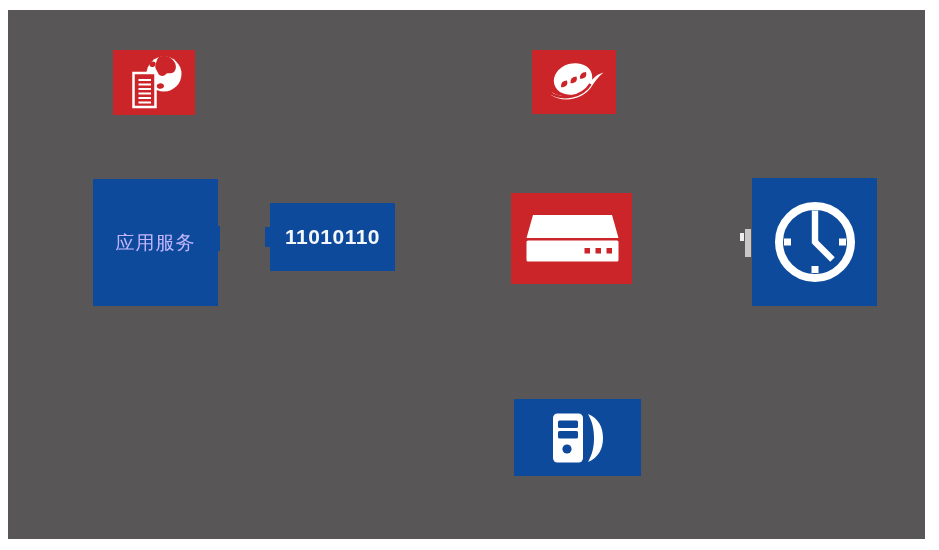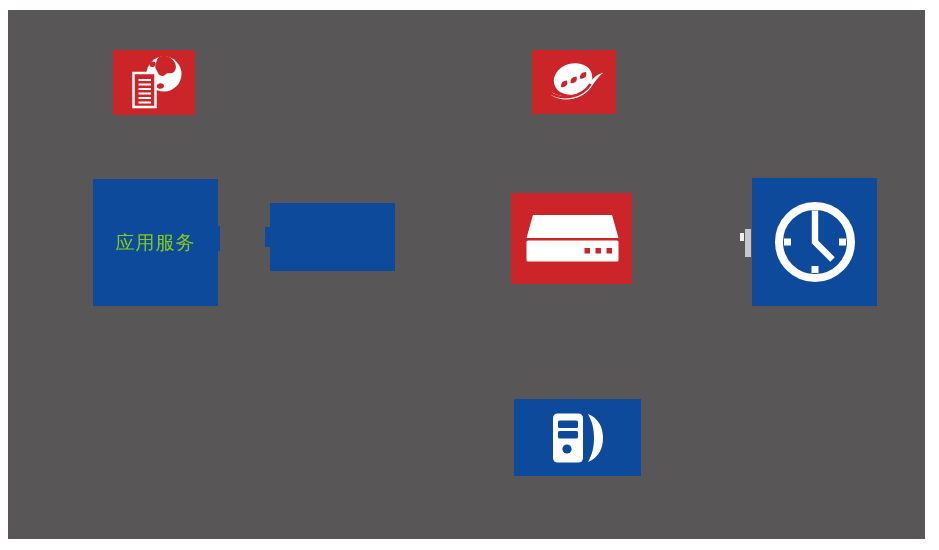--- a/index.html
+++ b/index.html
@@ -41,21 +41,21 @@
 
   .connector-tab {
     position: absolute;
   }
   #tab-app-right   { left:215px; top:226px; width:5px; height:25px; background:#0D4A9C; }
   #tab-binary-left { left:265px; top:227px; width:5px; height:20px; background:#0D4A9C; }
   #tab-clock-left  { left:745px; top:229px; width:6px; height:28px; background:#C8C8C8; }
   #tab-clock-nub   { left:740px; top:233px; width:4px; height:8px;  background:#EDEDED; }
 
   .app-service-label {
-    color: #84cc16;
+    color: #c4b5fd;
     font-size: 19px;
     letter-spacing: 1px;
     white-space: nowrap;
   }
   .binary-line {
     color: #F4F7FC;
     font-size: 21px;
     font-weight: 600;
     line-height: 30px;
     letter-spacing: 0.5px;
@@ -104,20 +104,21 @@
       <path d="M17.5,42.5 C30,51 50,47.5 58.5,34" fill="none" stroke="#CC2529" stroke-width="2.6"></path>
     </svg>
   </span>
 </div>
 
 <div class="tile blue" id="tile-app-service">
   <span class="app-service-label">应用服务</span>
 </div>
 
 <div class="tile blue" id="tile-binary">
+  <span class="binary-line">11010110</span>
 </div>
 
 <div class="tile red" id="tile-router">
   <span>
     <svg width="96" height="50" viewBox="0 0 96 50">
       <polygon points="9,1 88,1 94.5,24 2.5,24" fill="#ffffff"></polygon>
       <rect x="2.5" y="26.5" width="92" height="21" rx="1.5" fill="#ffffff"></rect>
       <rect x="60.5" y="34" width="5.5" height="5.5" fill="#CC2529"></rect>
       <rect x="71.5" y="34" width="5.5" height="5.5" fill="#CC2529"></rect>
       <rect x="82.5" y="34" width="5.5" height="5.5" fill="#CC2529"></rect>

